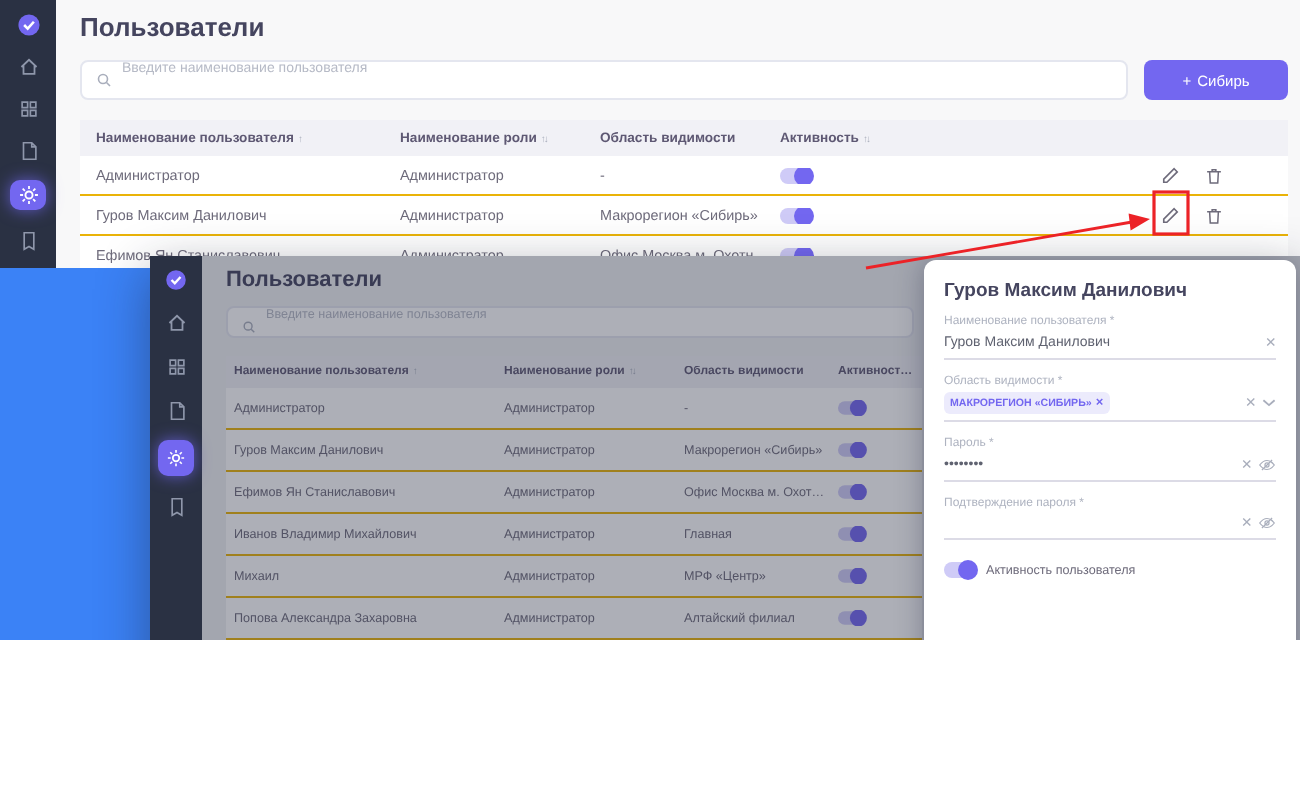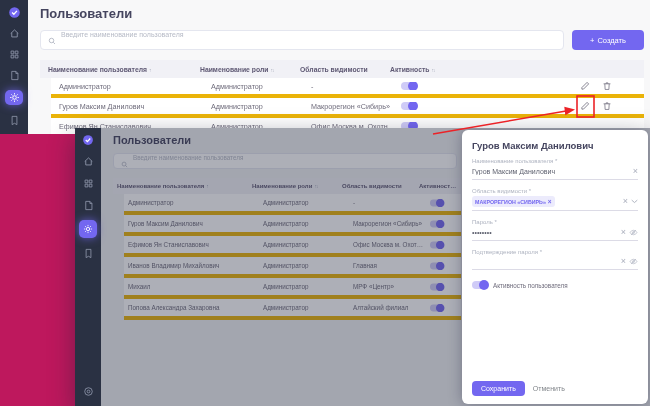--- a/index.html
+++ b/index.html
@@ -1,31 +1,31 @@
 <!DOCTYPE html>
 <html><head>
 <meta charset="utf-8">
 <style>
   * { box-sizing: border-box; margin: 0; padding: 0; }
   html,body { width:650px; height:406px; background:#fff; font-family:"Liberation Sans", sans-serif; }
-  .canvas { position:relative; width:650px; height:406px; overflow:hidden; background:#be185d; }
+  .canvas { position:relative; width:650px; height:320px; overflow:hidden; background:#3b82f6; }
 
   
   .sidebar { position:absolute; left:0; top:0; bottom:0; background:#2a3143; display:flex; flex-direction:column; align-items:center; padding:6px 0 8px; gap:9px; }
   .logo { display:flex; align-items:center; justify-content:center; }
   .nav-ic { width:14px; height:14px; color:#8f97ab; display:flex; align-items:center; justify-content:center; cursor:pointer; }
   .nav-active { width:18px; height:18px; background:#7367f0; border-radius:5px; color:#fff; display:flex; align-items:center; justify-content:center; box-shadow:0 0 8px rgba(115,103,240,.75); cursor:pointer; }
   .si { width:11px; height:11px; }
   .toggle { position:relative; width:16px; height:8px; border-radius:5px; background:#cfcbf7; cursor:pointer; }
   .toggle .knob { position:absolute; right:-1px; top:-1px; width:10px; height:10px; border-radius:50%; background:#7367f0; }
   .searchbox { background:#fff; border:1px solid #e4e6ef; border-radius:4px; display:flex; align-items:flex-start; padding:0 7px; gap:5px; color:#a9aebc; }
   .searchbox input { border:0; outline:0; flex:1; background:transparent; color:#6e6b7b; font-family:inherit; }
   .searchbox input::placeholder { color:#b6bac6; }
   .thead { display:grid; align-items:center; background:#f1f1f6; color:#5e5873; font-weight:bold; }
-  .tr { display:grid; align-items:center; background:#fff; border-bottom:4px solid #eab308; color:#6e6b7b;margin-left:11px; }
+  .tr { display:grid; align-items:center; background:#fff; border-bottom:1px solid #eab308; color:#6e6b7b; }
   .sort { font-size:5px; color:#a9aebc; margin-left:2px; letter-spacing:-1px; }
   .td, .th { overflow:hidden; white-space:nowrap; text-overflow:ellipsis; padding-right:4px; }
 
   
   .shot-a { position:absolute; left:0; top:0; width:650px; height:134px; background:#f8f8f9; overflow:hidden; }
   .sidebar-a { width:28px; }
   .main-a { position:absolute; left:28px; top:0; right:0; bottom:0; padding:6px 6px 0 12px; }
   .title-a { font-size:13px; font-weight:bold; color:#45455f; margin-bottom:9px; }
   .toolbar-a { display:flex; gap:8px; height:20px; margin-bottom:10px; }
   .search-a { flex:1; }
@@ -115,21 +115,21 @@
       <div class="toolbar-a">
         <div class="searchbox search-a">
           <span><svg width="8" height="8" viewBox="0 0 16 16">
                 <circle cx="7" cy="7" r="4.5" fill="none" stroke="currentColor" stroke-width="1.6"></circle>
                 <line x1="10.5" y1="10.5" x2="14" y2="14" stroke="currentColor" stroke-width="1.6"></line>
               </svg></span>
           <input placeholder="Введите наименование пользователя" style="">
         </div>
         <button class="btn-create">
           <span>+</span>
-          <span>Создать</span>
+          <span>Сибирь</span>
         </button>
       </div>
 
       <div class="table-a">
         <div class="thead">
           <div class="th"><span>Наименование пользователя</span><span class="sort">↑</span></div>
           <div class="th"><span>Наименование роли</span><span class="sort">↑↓</span></div>
           <div class="th"><span>Область видимости</span></div>
           <div class="th"><span>Активность</span><span class="sort">↑↓</span></div>
           <div class="th"></div>

